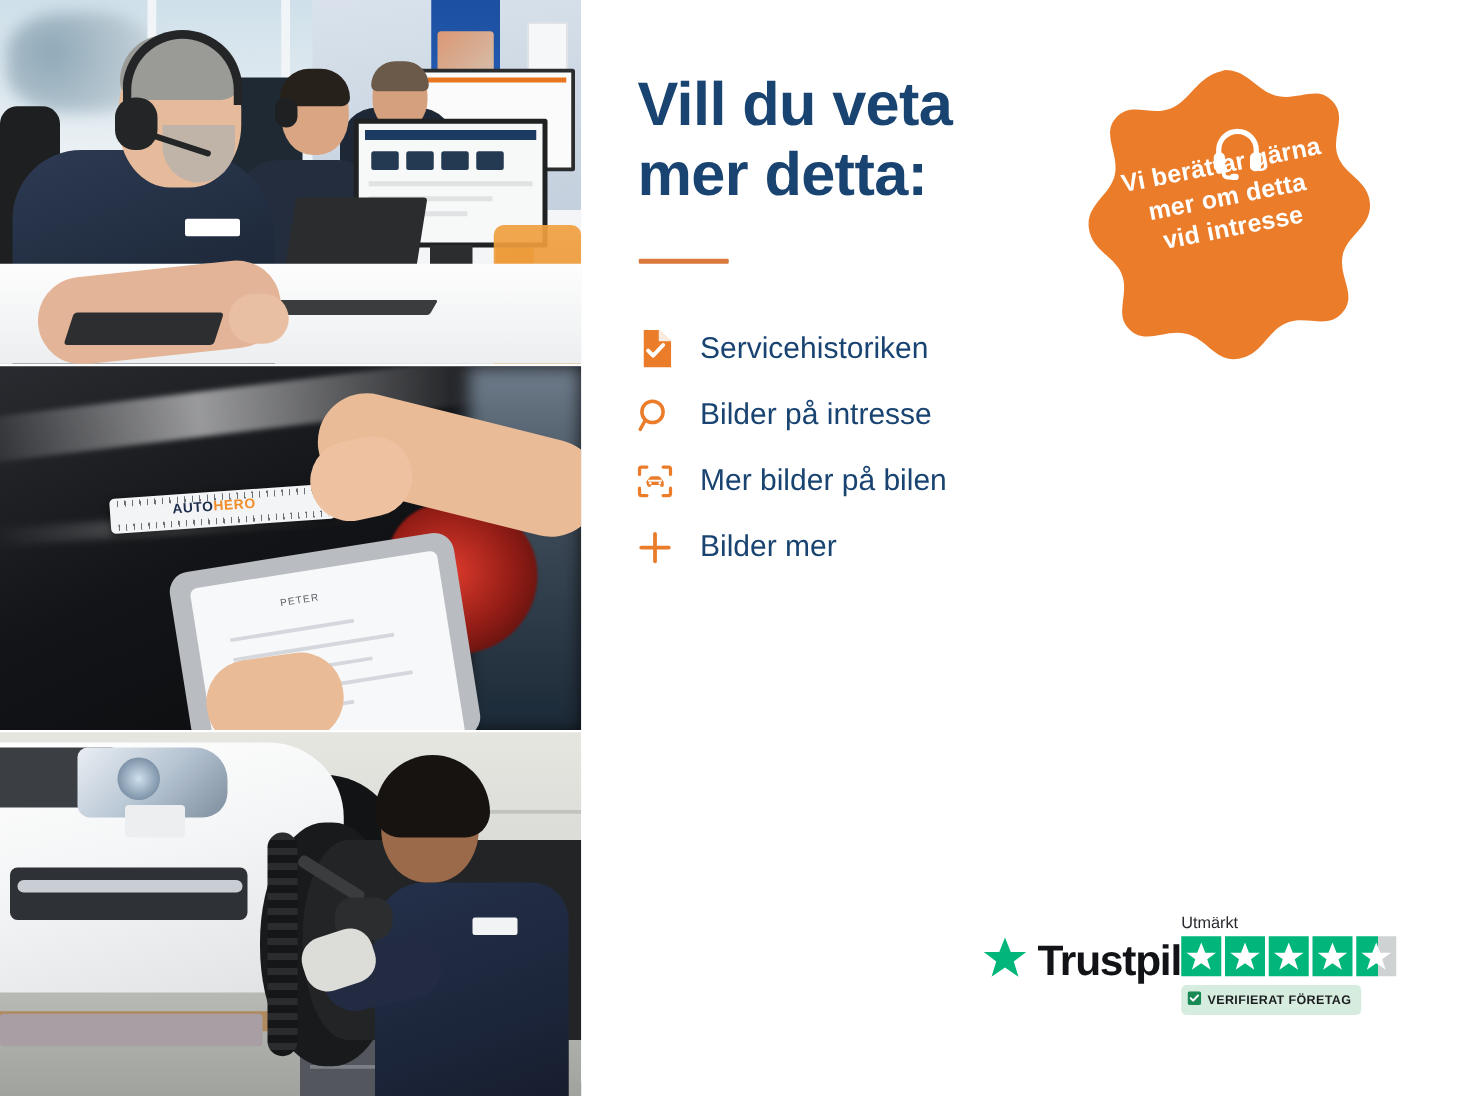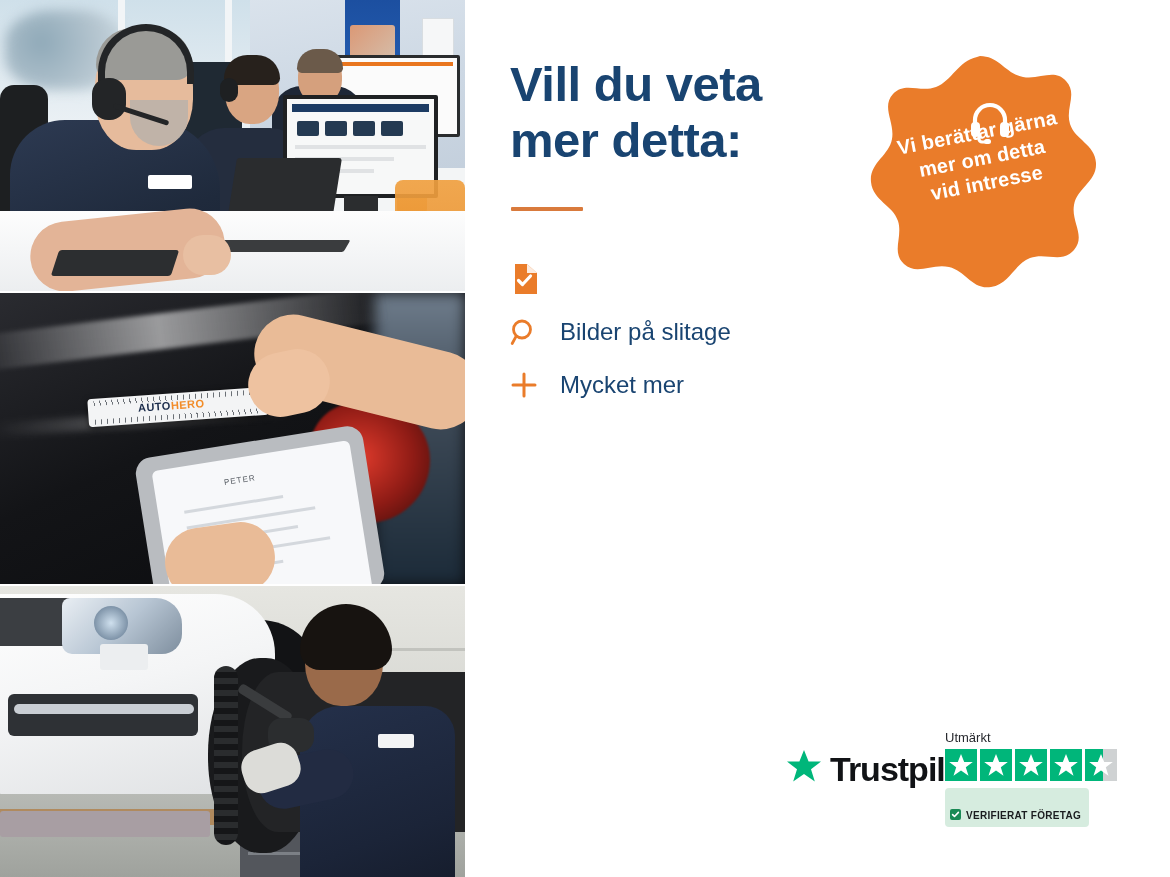--- a/index.html
+++ b/index.html
@@ -202,21 +202,21 @@
   .tp-logo { position:absolute; left:0; top:18px; display:flex; align-items:center; gap:7px; }
   .tp-logo .word { font-size:34px; font-weight:bold; color:#111316; letter-spacing:-1px; }
   .tp-rating { position:absolute; left:160px; top:0; width:180px; }
   .tp-rating .utm { font-size:13px; color:#27292e; margin-bottom:4px; }
   .tp-stars { display:flex; gap:3px; }
   .tp-stars .st { width:32px; height:32px; background:#00b67a; position:relative; }
   .tp-stars .st.half { background:linear-gradient(90deg,#00b67a 0 55%, #cfd2d3 55% 100%); }
   .tp-stars .st svg { position:absolute; left:3px; top:3px; }
   .tp-verified {
     margin-top:7px; display:inline-flex; align-items:center; gap:5px;
-    background:#d6ecdf; border-radius:4px; padding:18px 8px 3px 5px;justify-content:center;
+    background:#d6ecdf; border-radius:4px; padding:3px 8px 3px 5px;justify-content:center;
   }
   .tp-verified .vtxt { font-size:10px; font-weight:bold; color:#1a1c1f; letter-spacing:.3px; }
 </style>
 </head>
 <body>
 
 <div class="page">
 
   <div class="photo-col">
 
@@ -340,42 +340,62 @@
     <div class="feature-list">
 
       <div class="feature">
         <span class="ico">
           <svg width="26" height="30" viewBox="0 0 26 30">
             <path d="M4 0h12l10 9v21H4z" fill="#ea7c2a"></path>
             <path d="M16 0l10 9h-10z" fill="#ffffff" opacity="0.85"></path>
             <path d="M7.5 16.5l4 4 8-8.5" stroke="#ffffff" stroke-width="3.2" fill="none" stroke-linecap="round" stroke-linejoin="round"></path>
           </svg>
         </span>
+        <span class="lbl">Servicehistoriken</span>
       </div>
 
 
       <div class="feature">
         <span class="ico">
           <svg width="28" height="28" viewBox="0 0 28 28">
             <circle cx="12" cy="11.5" r="8.5" stroke="#ea7c2a" stroke-width="2.8" fill="none"></circle>
             <line x1="6.2" y1="18.2" x2="2.2" y2="25.5" stroke="#ea7c2a" stroke-width="2.8" stroke-linecap="round"></line>
           </svg>
         </span>
-        <span class="lbl">Bilder på slitage</span>
-      </div>
-
+        <span class="lbl">Bilder på intresse</span>
+      </div>
+
+      <div class="feature">
+        <span class="ico">
+          <svg width="30" height="28" viewBox="0 0 30 28">
+            <g stroke="#ea7c2a" stroke-width="2.6" fill="none" stroke-linecap="round">
+              <path d="M2.6 8.5V4.2a1.6 1.6 0 0 1 1.6-1.6h4.3"></path>
+              <path d="M27.4 8.5V4.2a1.6 1.6 0 0 0-1.6-1.6h-4.3"></path>
+              <path d="M2.6 19.5v4.3a1.6 1.6 0 0 0 1.6 1.6h4.3"></path>
+              <path d="M27.4 19.5v4.3a1.6 1.6 0 0 1-1.6 1.6h-4.3"></path>
+            </g>
+            <g fill="#ea7c2a">
+              <path d="M8 15.2c0-.6.3-1.3.7-1.8l1.9-2.4c.5-.6 1.3-1 2.1-1h4.6c.8 0 1.6.4 2.1 1l1.9 2.4c.4.5.7 1.2.7 1.8v2.3c0 .5-.4.9-.9.9h-1c-.5 0-.9-.4-.9-.9v-.5h-7.4v.5c0 .5-.4.9-.9.9h-1c-.5 0-.9-.4-.9-.9z"></path>
+              <rect x="9.4" y="12.8" width="11.2" height="1.5" fill="#ffffff"></rect>
+            </g>
+            <circle cx="11.2" cy="15.6" r="1" fill="#ffffff"></circle>
+            <circle cx="18.8" cy="15.6" r="1" fill="#ffffff"></circle>
+          </svg>
+        </span>
+        <span class="lbl">Mer bilder på bilen</span>
+      </div>
 
       <div class="feature">
         <span class="ico">
           <svg width="28" height="28" viewBox="0 0 28 28">
             <line x1="14" y1="3" x2="14" y2="25" stroke="#ea7c2a" stroke-width="3" stroke-linecap="round"></line>
             <line x1="3" y1="14" x2="25" y2="14" stroke="#ea7c2a" stroke-width="3" stroke-linecap="round"></line>
           </svg>
         </span>
-        <span class="lbl">Mycket mer</span>
+        <span class="lbl">Bilder mer</span>
       </div>
     </div>
 
   </div>
 
   <div class="badge">
     <svg width="240" height="250" viewBox="0 0 240 250">
       <path fill="#ea7c2a" d="
         M120 4
         C139 4 146 22 163 25

